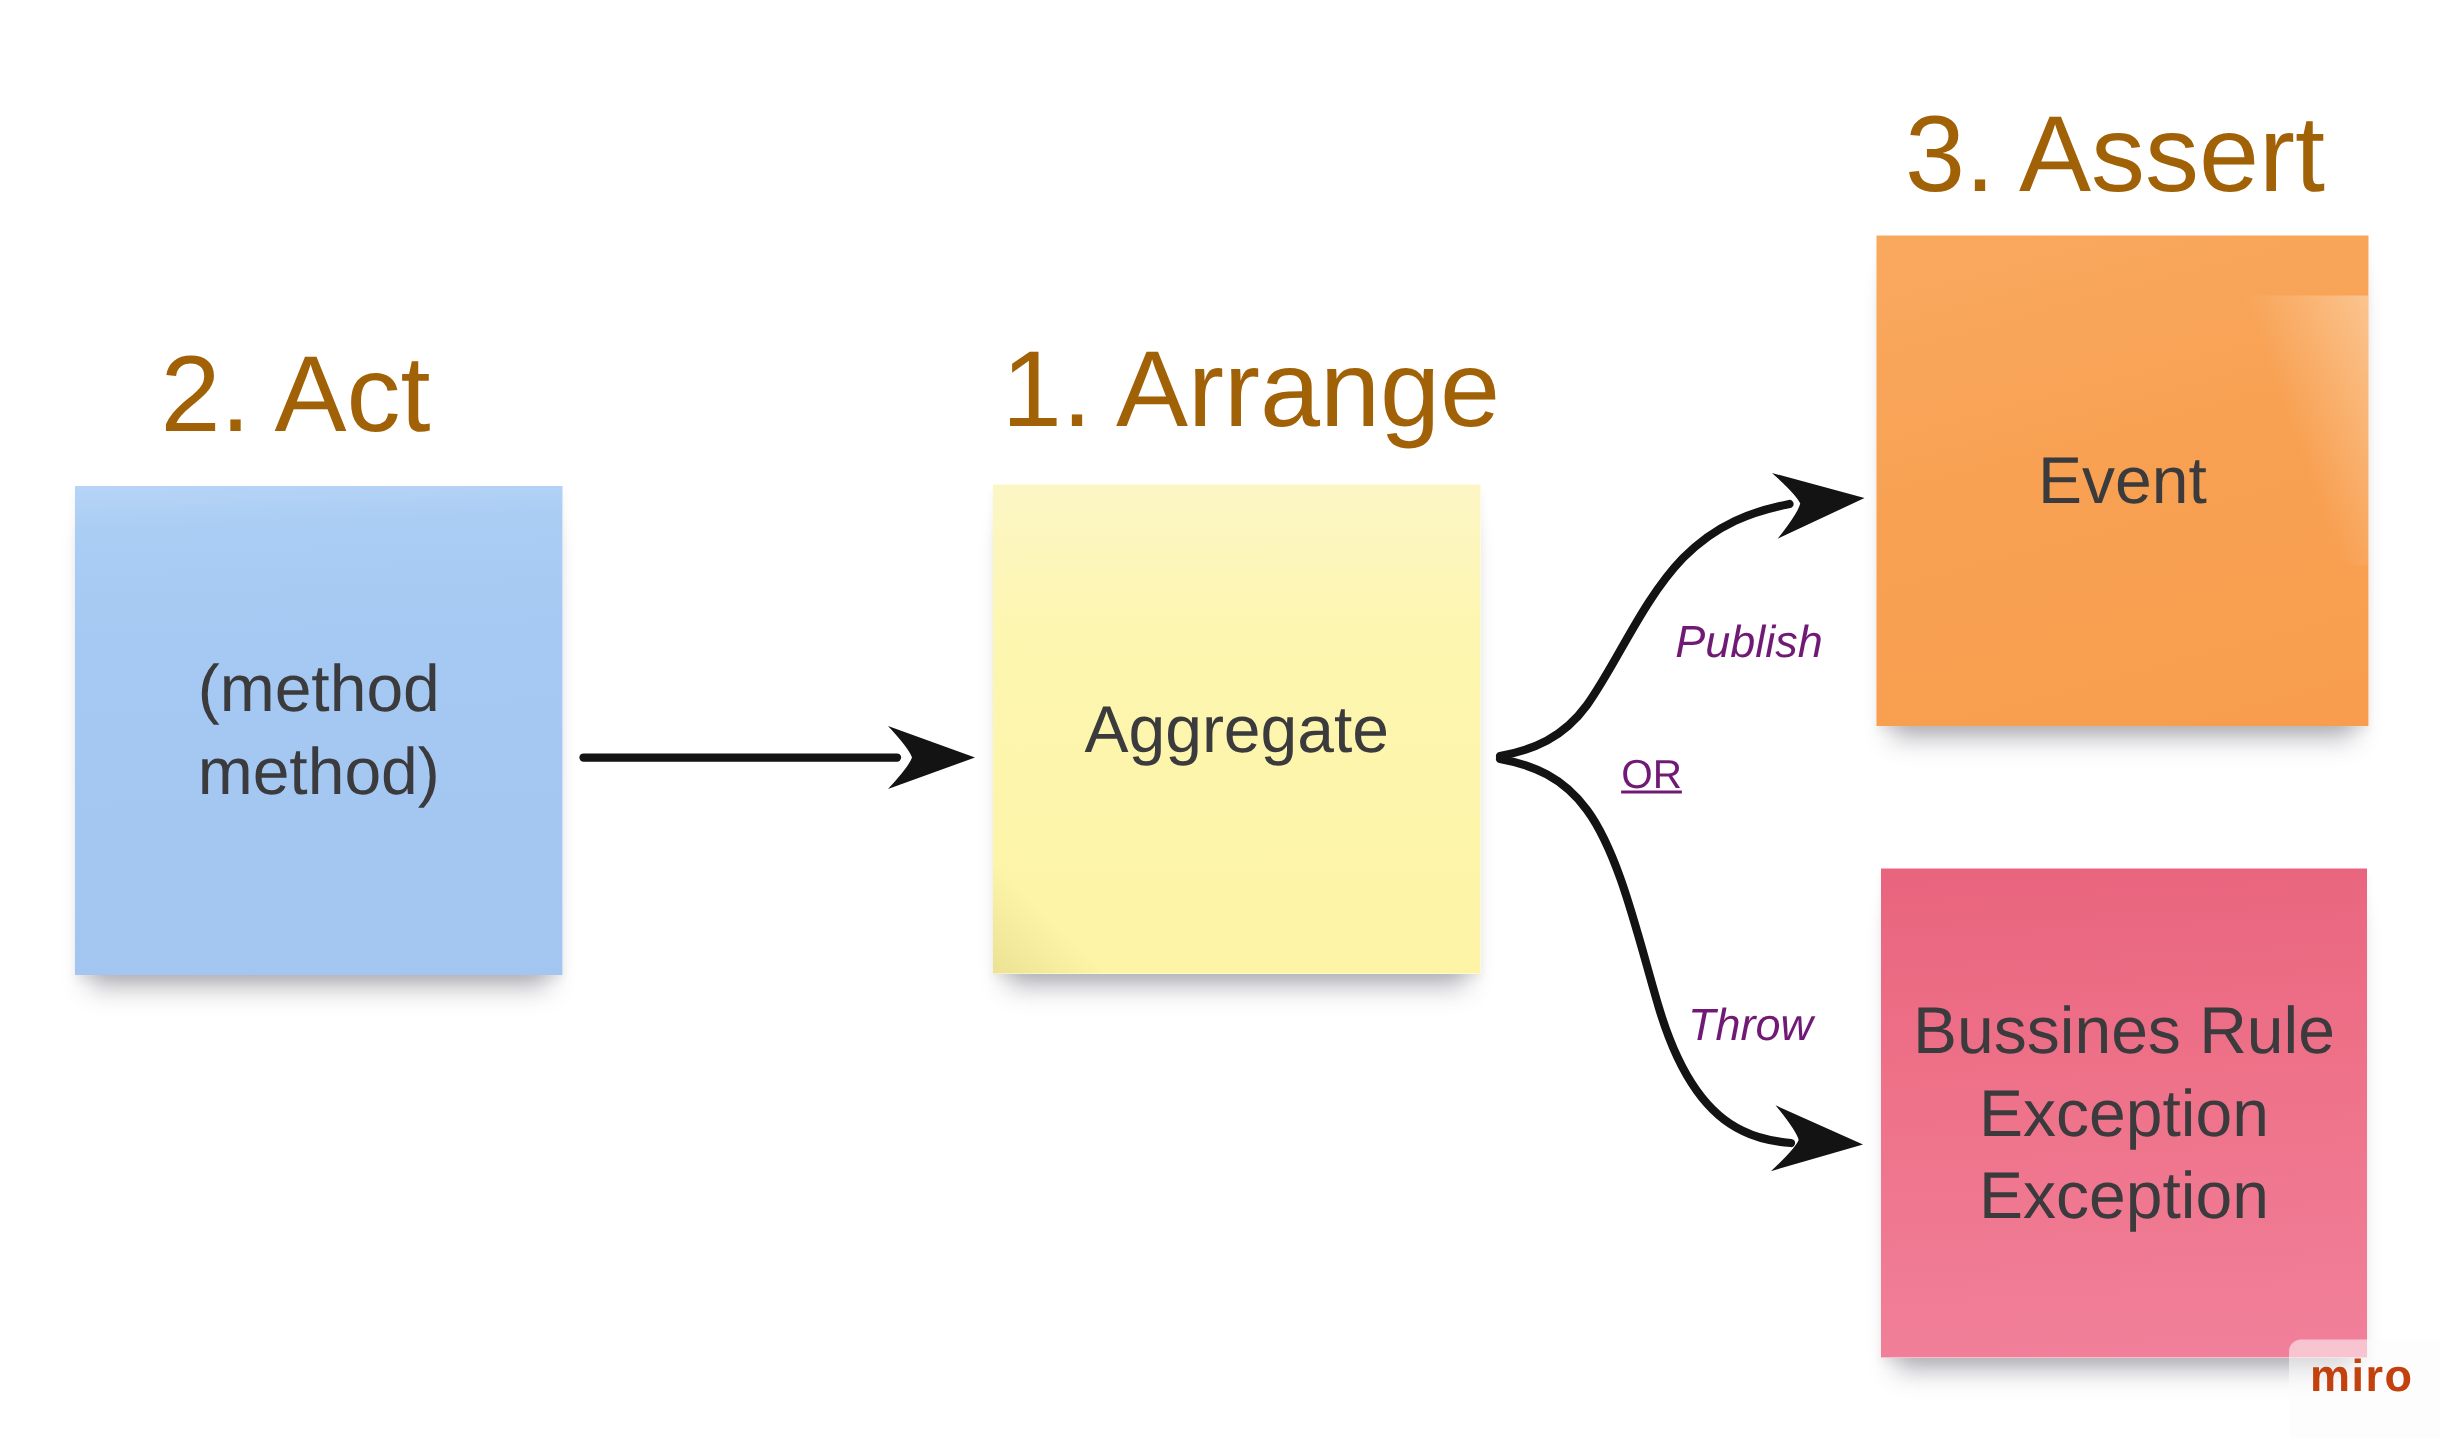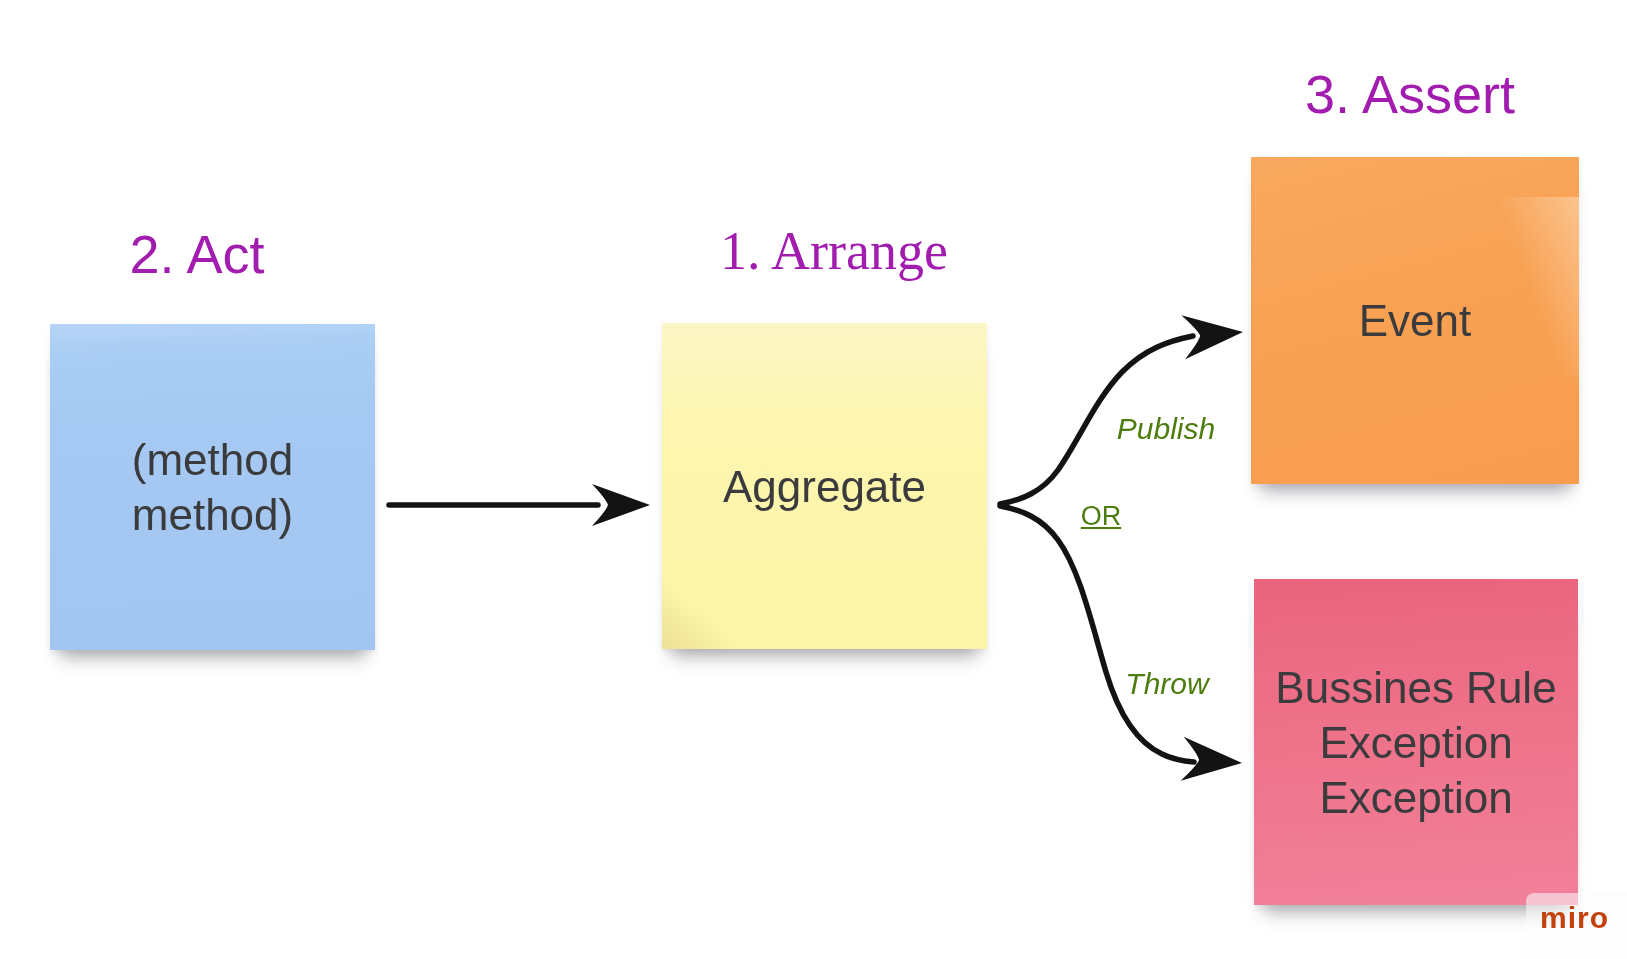--- a/index.html
+++ b/index.html
@@ -9,28 +9,28 @@
     overflow: hidden;
     position: relative;
     font-family: "Liberation Sans", sans-serif;
     color: #3b3b3d;
   }
   #board { position: absolute; inset: 0; width: 1627px; height: 959px; }
 
   
   .section-label {
     position: absolute;
-    font-size: 54px;
+    font-size: 72px;
     line-height: 1;
-    color: #a21caf;
+    color: #a16207;
     white-space: nowrap;
     transform: translateX(-50%);
   }
   #label-act     { left: 197px; top: 227px; text-align: right; }
-  #label-arrange { left: 834px; top: 224px; font-family: Liberation Serif, serif; }
+  #label-arrange { left: 834px; top: 224px; }
   #label-assert  { left: 1410px; top: 67px; }
 
   
   .note {
     position: absolute;
     width: 325px; height: 326px;
     display: flex; flex-direction: column;
     align-items: center; justify-content: center;
     text-align: center;
     font-size: 44px; line-height: 55px;
@@ -65,21 +65,21 @@
     left: 1254px; top: 579px; width: 324px; height: 326px;
     background: linear-gradient(177deg, #e9647e 0%, #ee7289 45%, #f1809a 100%);
     justify-content: center;
   }
 
   
   .edge-label {
     position: absolute;
     transform: translateX(-50%);
     white-space: nowrap;
-    color: #4d7c0f;
+    color: #701a75;
     line-height: 1;
   }
   .edge-label.italic { font-style: italic; font-size: 30px; }
   #label-publish { left: 1166px; top: 414px; }
   #label-or      { left: 1101px; top: 503px; font-size: 27px; text-decoration: underline; }
   #label-throw   { left: 1167px; top: 669px; }
 
   
   #arrows { position: absolute; inset: 0; pointer-events: none; }
   #arrows path.line {

